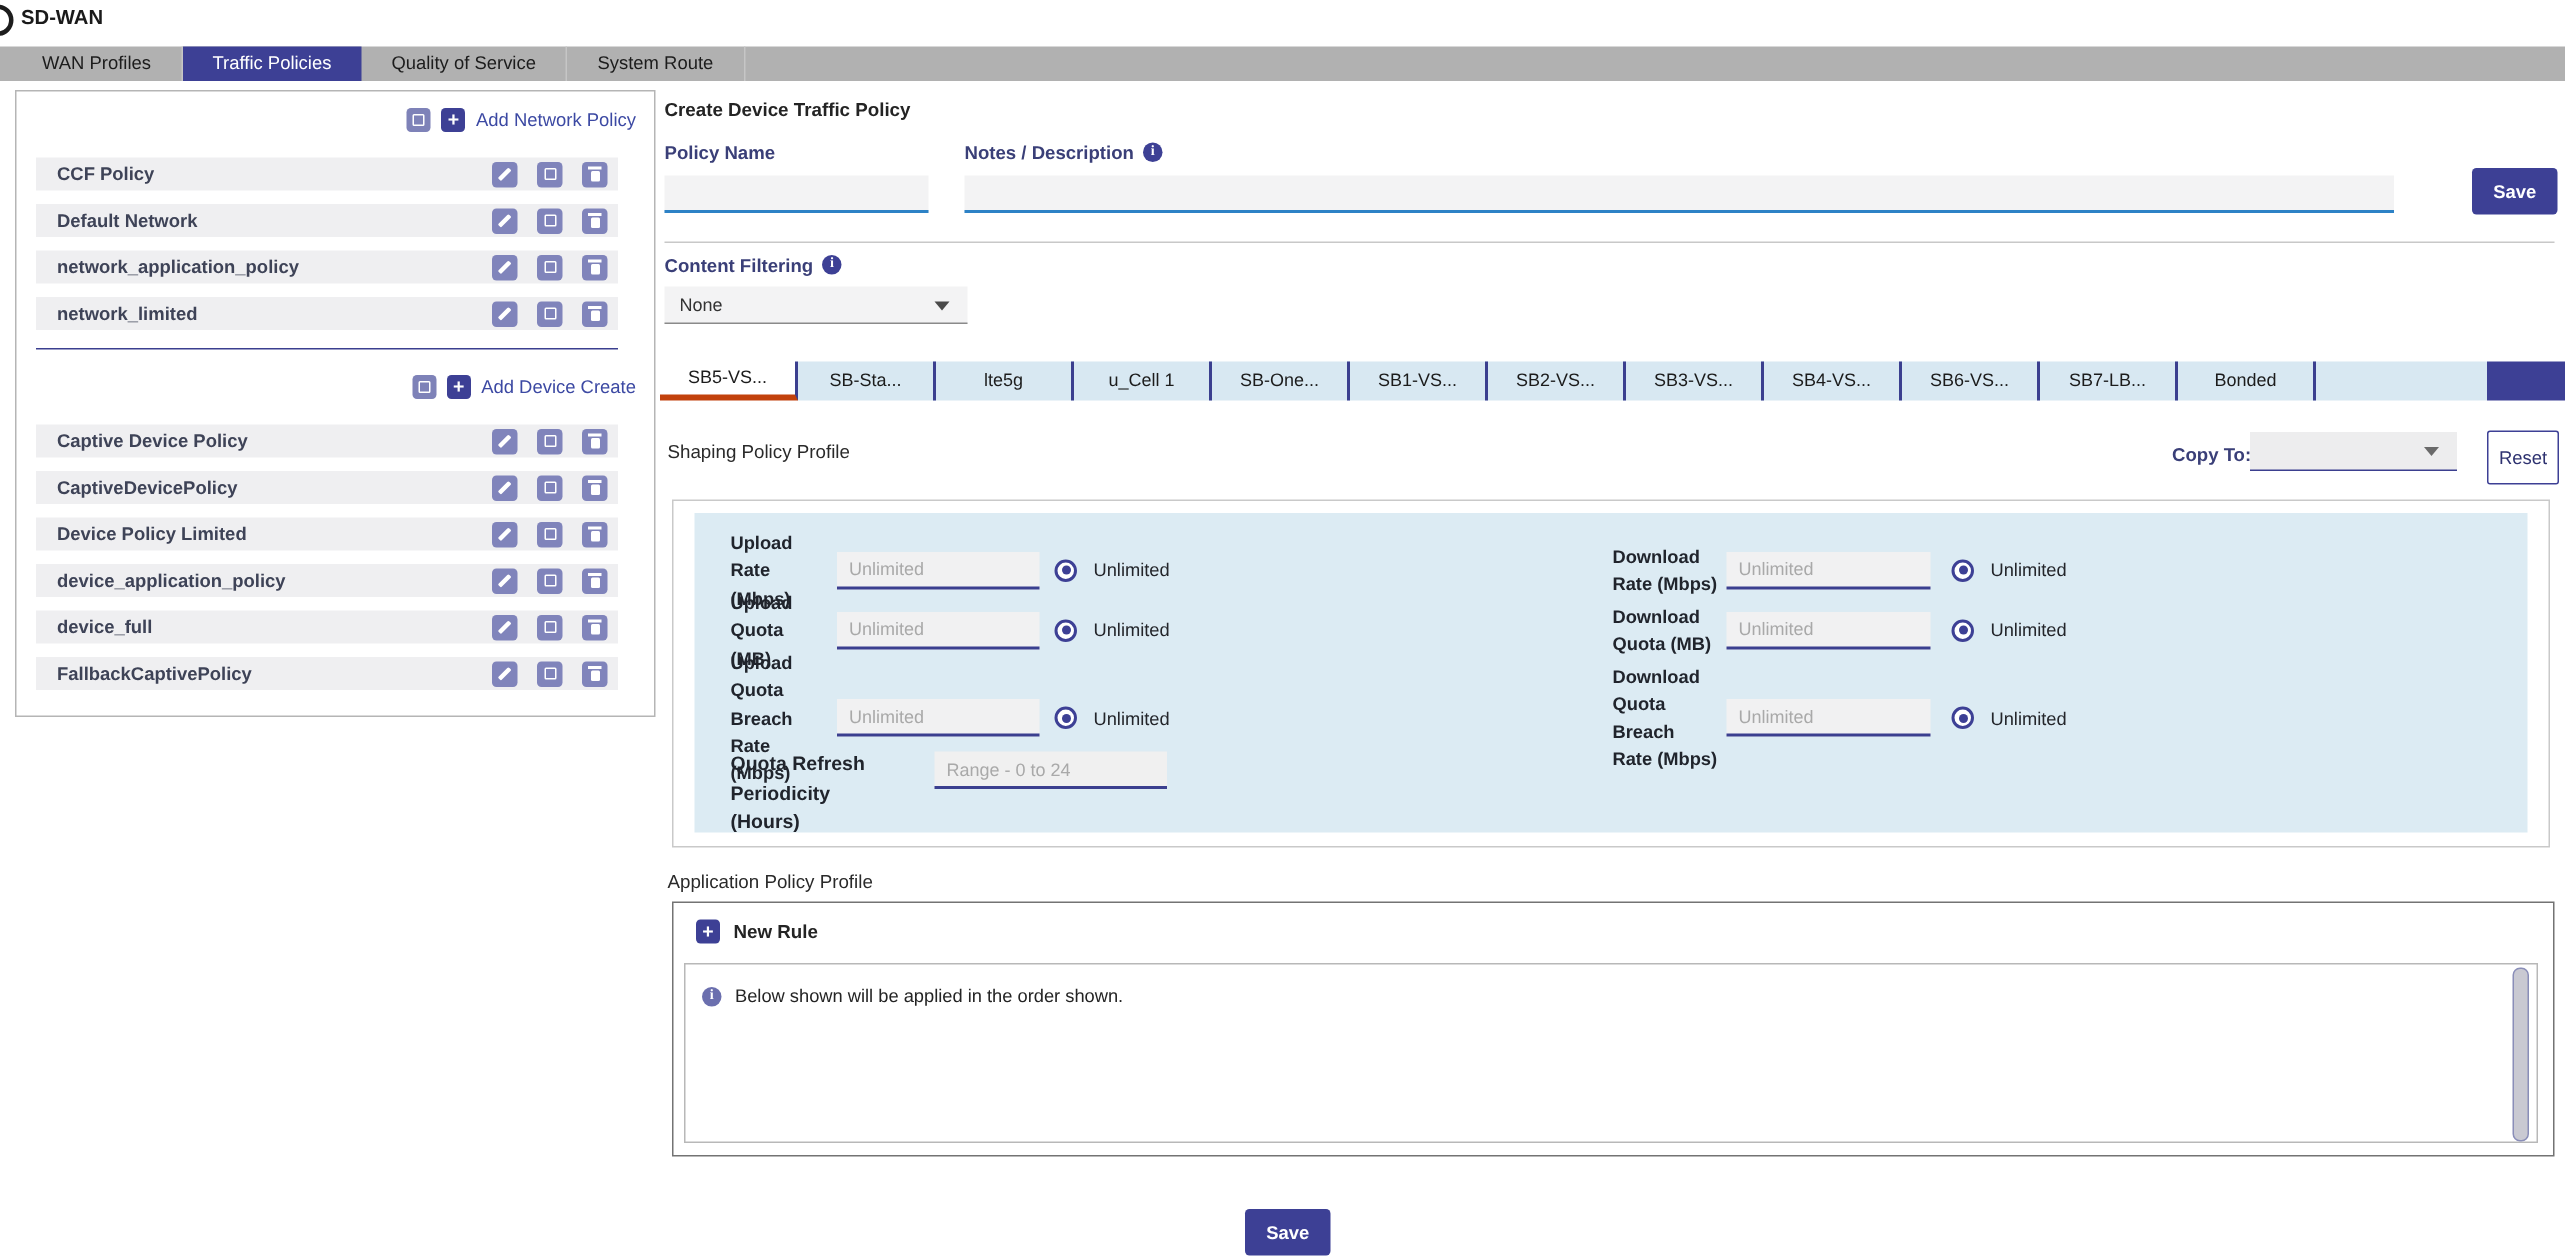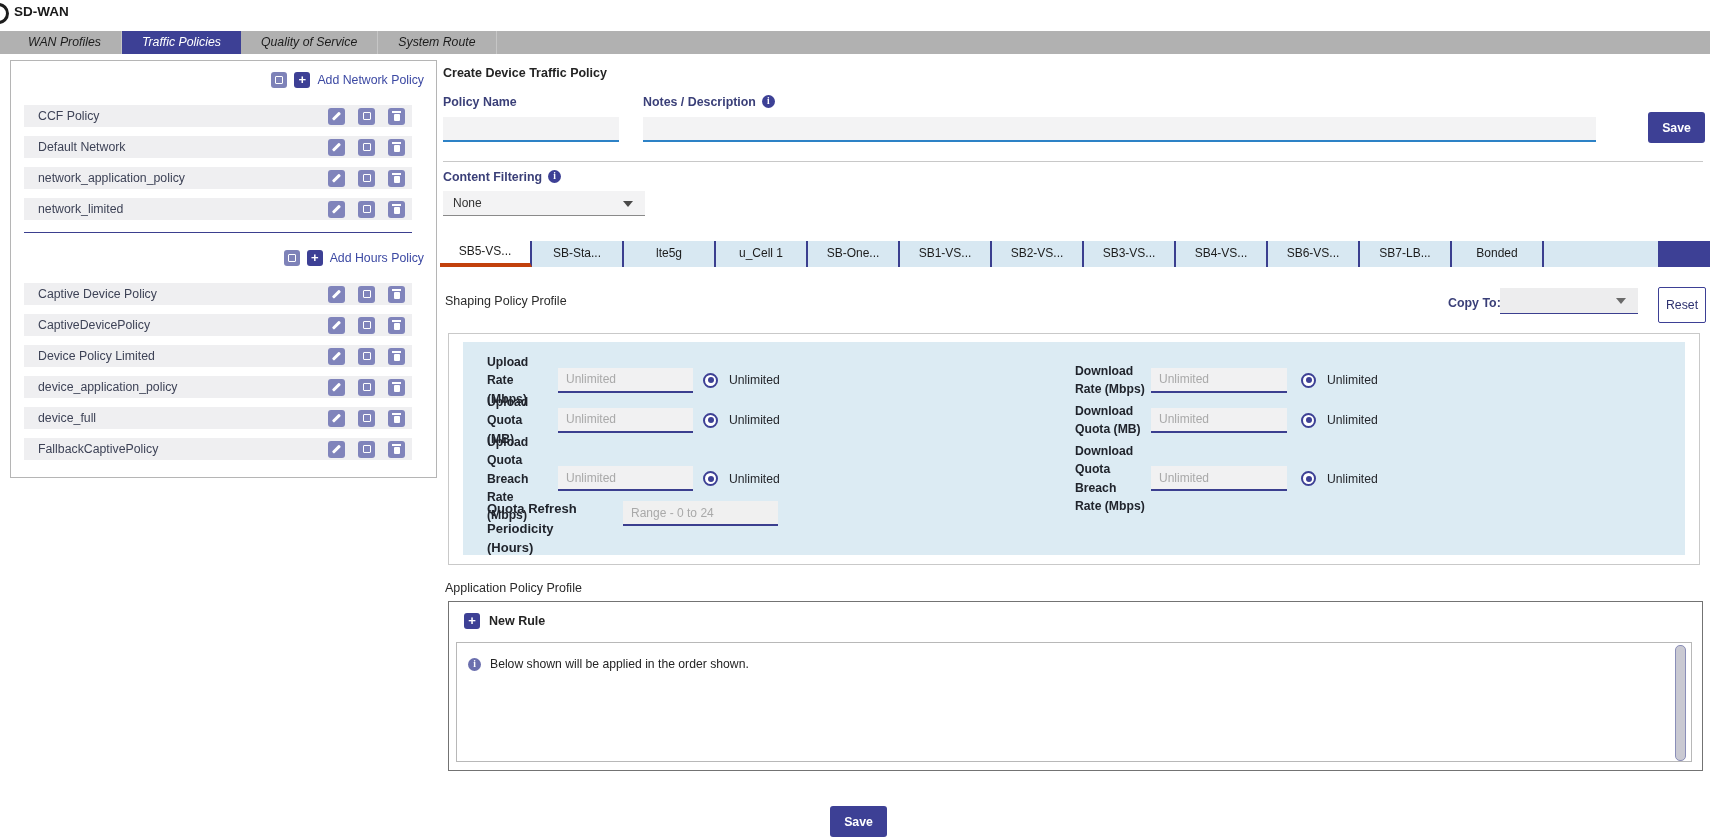--- a/index.html
+++ b/index.html
@@ -9,39 +9,39 @@
     -webkit-font-smoothing:antialiased;
   }
   
   .app-header{position:absolute;left:0;top:0;right:0;height:28px;background:#fff;}
   .logo-arc{position:absolute;left:-12px;top:3px;width:15px;height:15px;border-radius:50%;
     border:3px solid #1d1d1d;background:#fff;}
   .app-title{position:absolute;left:14px;top:4px;font-size:13.5px;font-weight:bold;color:#1a1a1a;}
 
   
   .nav-tabs{position:absolute;left:0;top:31px;width:100%;height:23px;background:#b1b1b1;
-    display:flex;padding-left:8px;box-sizing:border-box;font-style:italic;}
+    display:flex;padding-left:8px;box-sizing:border-box;}
   .nav-tab{height:23px;line-height:23px;padding:0 20px;font-size:12.3px;color:#1c1c1c;
     border-right:1px solid #c6c6c6;cursor:default;white-space:nowrap;}
   .nav-tab.active{background:#3d4095;color:#ffffff;border-right:none;}
 
   
   .sidebar{position:absolute;left:10px;top:60px;width:427px;height:418px;background:#fff;
     border:1px solid #b5b5b5;box-sizing:border-box;}
   .add-row{display:flex;align-items:center;justify-content:flex-end;gap:7px;padding:10px 12px 0 0;height:18px;text-align:center;}
   .add-row.second{padding-top:8px;}
   .icon-btn-muted{width:16px;height:16px;background:#7e82b8;border-radius:3px;position:relative;flex:0 0 auto;}
   .icon-btn-muted::after{content:'';position:absolute;left:4px;top:4px;width:6px;height:6px;
     border:1.5px solid #fff;border-radius:1px;}
   .icon-btn-plus{width:16px;height:16px;background:#3d4095;border-radius:3px;position:relative;
     color:#fff;flex:0 0 auto;}
   .icon-btn-plus::after{content:'+';position:absolute;left:0;top:0;width:16px;height:16px;
     line-height:15px;text-align:center;font-size:13px;font-weight:bold;}
   .add-label{font-size:12.3px;color:#3c49a3;cursor:pointer;}
-  .policy-list{margin-top:16px;}
+  .policy-list{margin-top:16px;font-weight:bold;}
   .policy-row{height:22px;background:#efeff1;margin:0 24px 9px 13px;display:flex;align-items:center;
     padding:0 7px 0 14px;}
   .policy-name{flex:1;font-size:12.3px;color:#3e4357;}
   .row-icons{display:flex;gap:13px;}
   .row-icon{width:17px;height:17px;border-radius:3px;background:#8084bb;position:relative;cursor:pointer;}
   .icon-edit::after{content:'';position:absolute;left:7px;top:3.5px;width:2.5px;height:10px;background:#fff;
     transform:rotate(45deg);border-radius:1px;}
   .icon-copy::after{content:'';position:absolute;left:4.5px;top:4.5px;width:6px;height:6px;
     border:1.5px solid #fff;border-radius:1px;}
   .icon-delete::before{content:'';position:absolute;left:4px;top:3px;width:9px;height:2px;background:#fff;}
@@ -185,21 +185,21 @@
         <span class="row-icon icon-edit"></span>
         <span class="row-icon icon-copy"></span>
         <span class="row-icon icon-delete"></span>
       </span>
     </div>
     </div>
   <hr class="list-divider">
   <div class="add-row second">
     <span class="icon-btn-muted"></span>
     <span class="icon-btn-plus"></span>
-    <span class="add-label">Add Hours Policy</span>
+    <span class="add-label">Add Device Create</span>
   </div>
   <div class="policy-list">
 
   <div class="policy-row">
       <span class="policy-name">Captive Device Policy</span>
       <span class="row-icons">
         <span class="row-icon icon-edit"></span>
         <span class="row-icon icon-copy"></span>
         <span class="row-icon icon-delete"></span>
       </span>

